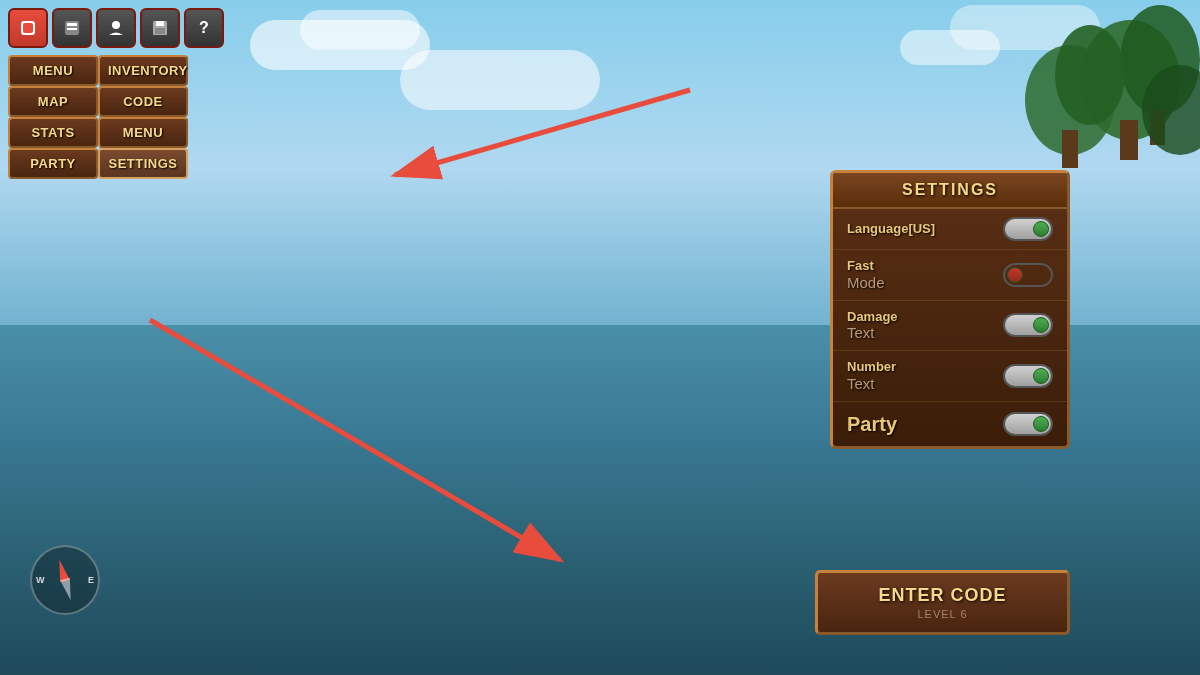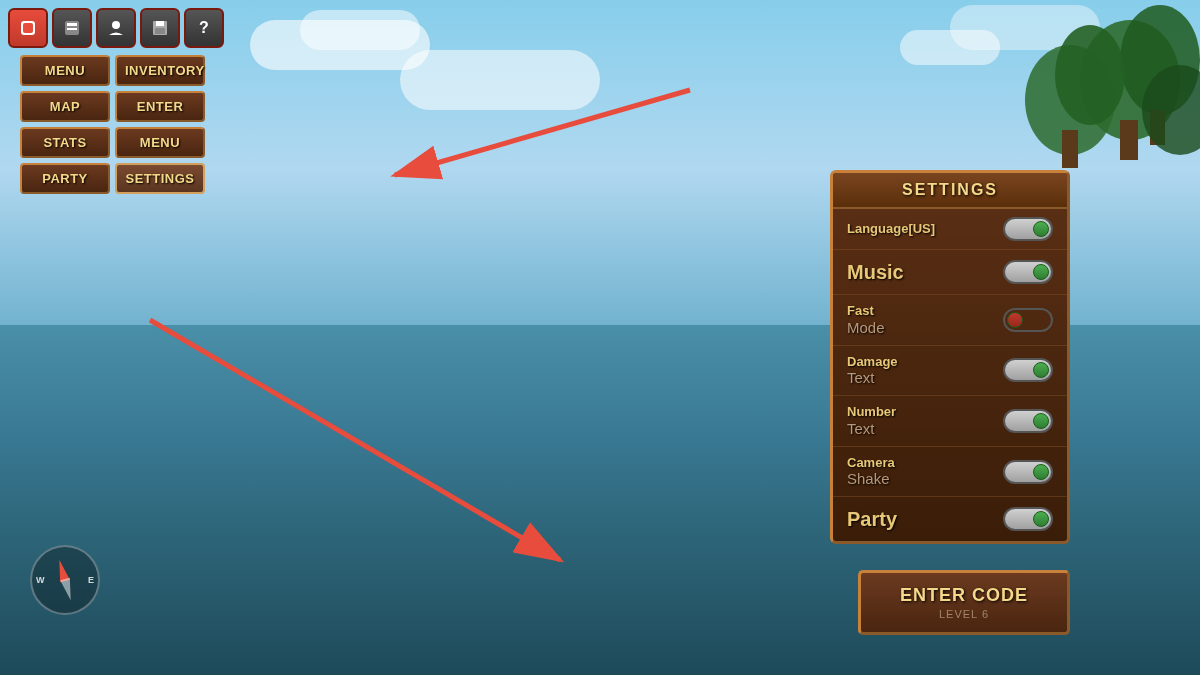--- a/index.html
+++ b/index.html
@@ -56,24 +56,23 @@
       justify-content: center;
       cursor: pointer;
       color: white;
       font-size: 18px;
     }
 
     
     .nav-menu {
       position: absolute;
       top: 55px;
-      left: 20px;
+      left: 8px;
       display: grid;
       grid-template-columns: repeat(2, 90px);
-      gap: 5px;
     }
 
     .nav-btn {
       background: linear-gradient(180deg, #6b3a1f 0%, #4a2510 100%);
       border: 2px solid #8b5a2b;
       border-top-color: #c8813a;
       border-left-color: #c8813a;
       border-radius: 4px;
       color: #f5d98a;
       font-size: 13px;
@@ -175,21 +174,21 @@
     .toggle.off .toggle-knob {
       left: 2px;
       background: linear-gradient(180deg, #c0392b 0%, #96281b 100%);
     }
 
     
     .enter-code-btn {
       position: absolute;
       bottom: 40px;
       right: 130px;
-      width: 212px;
+      width: 255px;
       background: linear-gradient(180deg, #6b3a1f 0%, #4a2510 100%);
       border: 3px solid #8b5a2b;
       border-top-color: #c8813a;
       border-left-color: #c8813a;
       border-radius: 5px;
       padding: 12px;
       text-align: center;
       cursor: pointer;
     }
 
@@ -344,21 +343,21 @@
         <rect x="5" y="10" width="10" height="6" fill="#888"></rect>
       </svg>
   </div>
   <div class="toolbar-icon" style="background:linear-gradient(180deg,#555,#333);font-size:16px;color:white;font-weight:900;">?</div>
 </div>
 
 <div class="nav-menu">
   <div class="nav-btn">MENU</div>
   <div class="nav-btn">INVENTORY</div>
   <div class="nav-btn">MAP</div>
-  <div class="nav-btn">ENTER</div>
+  <div class="nav-btn">CODE</div>
   <div class="nav-btn">STATS</div>
   <div class="nav-btn">MENU</div>
   <div class="nav-btn">PARTY</div>
   <div class="nav-btn" style="background:linear-gradient(180deg,#7b4a2f,#5a3520);border-color:#d4a060;">SETTINGS</div>
 </div>
 
 <svg class="arrow-1" viewBox="0 0 500 120">
   <defs>
     <marker id="arrowhead1" markerWidth="10" markerHeight="7" refX="9" refY="3.5" orient="auto">
       <polygon points="0 0, 10 3.5, 0 7" fill="#e74c3c"></polygon>
@@ -370,26 +369,20 @@
 <div class="settings-panel">
   <div class="settings-title">SETTINGS</div>
 
   <div class="settings-row">
     <span class="setting-label">Language[US]</span>
     <div class="toggle on">
       <div class="toggle-knob"></div>
     </div>
   </div>
 
-  <div class="settings-row" style="padding:10px 14px;">
-    <span class="setting-label large">Music</span>
-    <div class="toggle on">
-      <div class="toggle-knob"></div>
-    </div>
-  </div>
 
   <div class="settings-row">
     <span class="setting-label">Fast<span class="sub">Mode</span></span>
     <div class="toggle off">
       <div class="toggle-knob"></div>
     </div>
   </div>
 
   <div class="settings-row">
     <span class="setting-label">Damage<span class="sub">Text</span></span>
@@ -398,26 +391,20 @@
     </div>
   </div>
 
   <div class="settings-row">
     <span class="setting-label">Number<span class="sub">Text</span></span>
     <div class="toggle on">
       <div class="toggle-knob"></div>
     </div>
   </div>
 
-  <div class="settings-row">
-    <span class="setting-label">Camera<span class="sub">Shake</span></span>
-    <div class="toggle on">
-      <div class="toggle-knob"></div>
-    </div>
-  </div>
 
   <div class="settings-row" style="padding:10px 14px;">
     <span class="setting-label large">Party</span>
     <div class="toggle on">
       <div class="toggle-knob"></div>
     </div>
   </div>
 </div>
 
 <div class="enter-code-btn">

